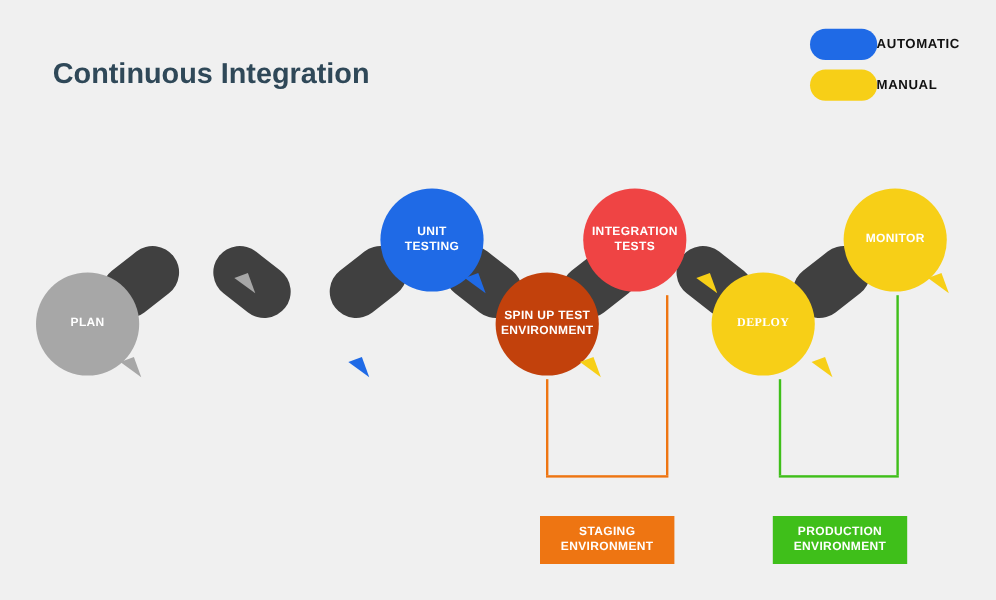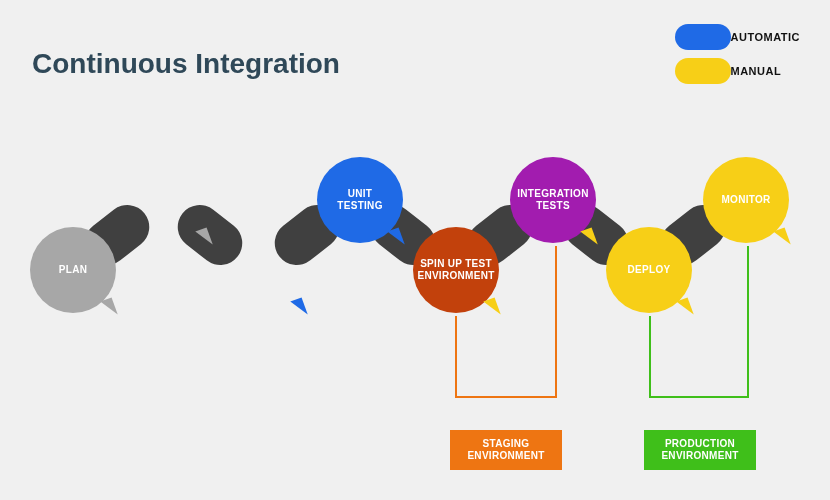--- a/index.html
+++ b/index.html
@@ -7,22 +7,22 @@
     width: 830px;
     height: 500px;
     background: #f0f0f0;
     font-family: Arial, Helvetica, sans-serif;
     position: relative;
     overflow: hidden;
   }
   .title {
     position: absolute;
     top: 48px;
-    left: 32px;
-    font-size: 28px;
+    left: 44px;
+    font-size: 24px;
     font-weight: 800;
     color: #2f4858;
   }
   .legend {
     position: absolute;
     top: 24px;
     right: 30px;
     display: flex;
     flex-direction: column;
     gap: 8px;
@@ -131,26 +131,26 @@
   <div class="node" style="left:297px; top:2px; width:86px; height:86px; background:#1f6ae6;">
     <span class="node-label">UNIT<br>TESTING</span>
   </div>
   <div class="tail" style="left:370px; top:74px; border-left:12px solid transparent; border-right:0 solid transparent; border-top:18px solid #1f6ae6; transform:rotate(-20deg);"></div>
 
   <div class="node" style="left:393px; top:72px; width:86px; height:86px; background:#c2410c;">
     <span class="node-label">SPIN UP TEST<br>ENVIRONMENT</span>
   </div>
   <div class="tail" style="left:466px; top:144px; border-left:12px solid transparent; border-right:0 solid transparent; border-top:18px solid #f7cf17; transform:rotate(-20deg);"></div>
 
-  <div class="node" style="left:490px; top:2px; width:86px; height:86px; background:#a21caf;">
+  <div class="node" style="left:466px; top:2px; width:86px; height:86px; background:#ef4444;">
     <span class="node-label">INTEGRATION<br>TESTS</span>
   </div>
   <div class="tail" style="left:563px; top:74px; border-left:12px solid transparent; border-right:0 solid transparent; border-top:18px solid #f7cf17; transform:rotate(-20deg);"></div>
 
-  <div class="node" style="left:586px; top:72px; width:86px; height:86px; background:#f7cf17;">
+  <div class="node" style="left:573px; top:72px; width:86px; height:86px; background:#f7cf17;font-family:Liberation Serif, serif;">
     <span class="node-label">DEPLOY</span>
   </div>
   <div class="tail" style="left:659px; top:144px; border-left:12px solid transparent; border-right:0 solid transparent; border-top:18px solid #f7cf17; transform:rotate(-20deg);"></div>
 
   <div class="node" style="left:683px; top:2px; width:86px; height:86px; background:#f7cf17;">
     <span class="node-label">MONITOR</span>
   </div>
   <div class="tail" style="left:756px; top:74px; border-left:12px solid transparent; border-right:0 solid transparent; border-top:18px solid #f7cf17; transform:rotate(-20deg);"></div>
 </div>
 

